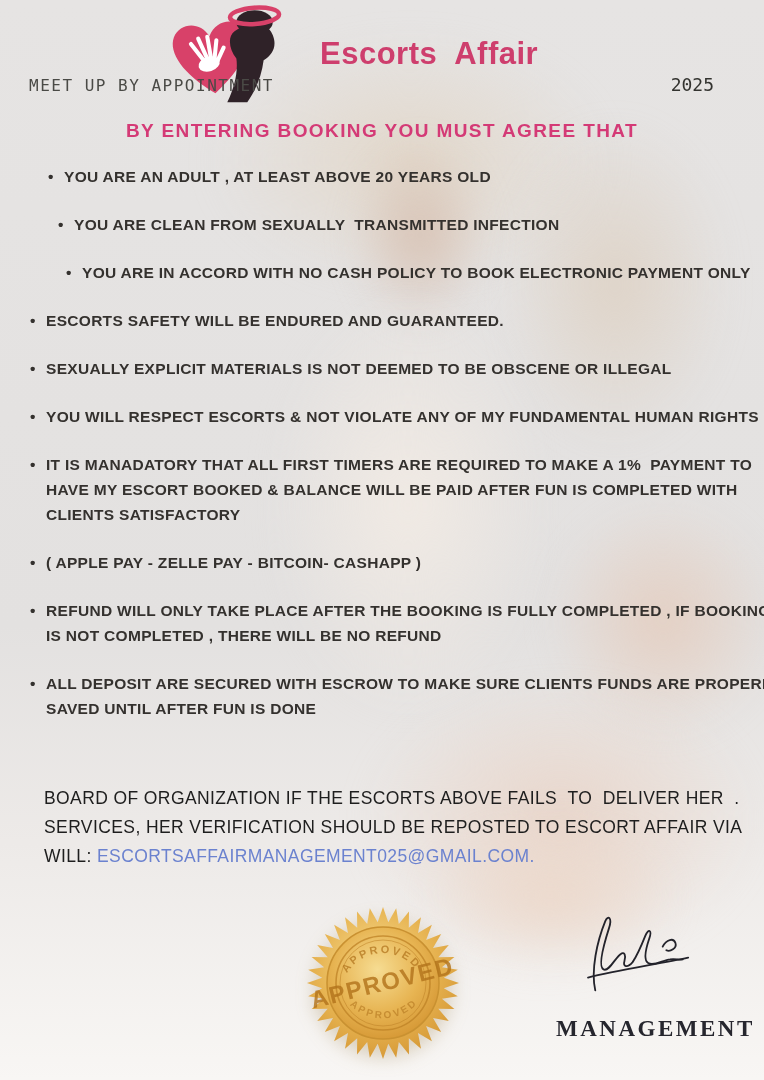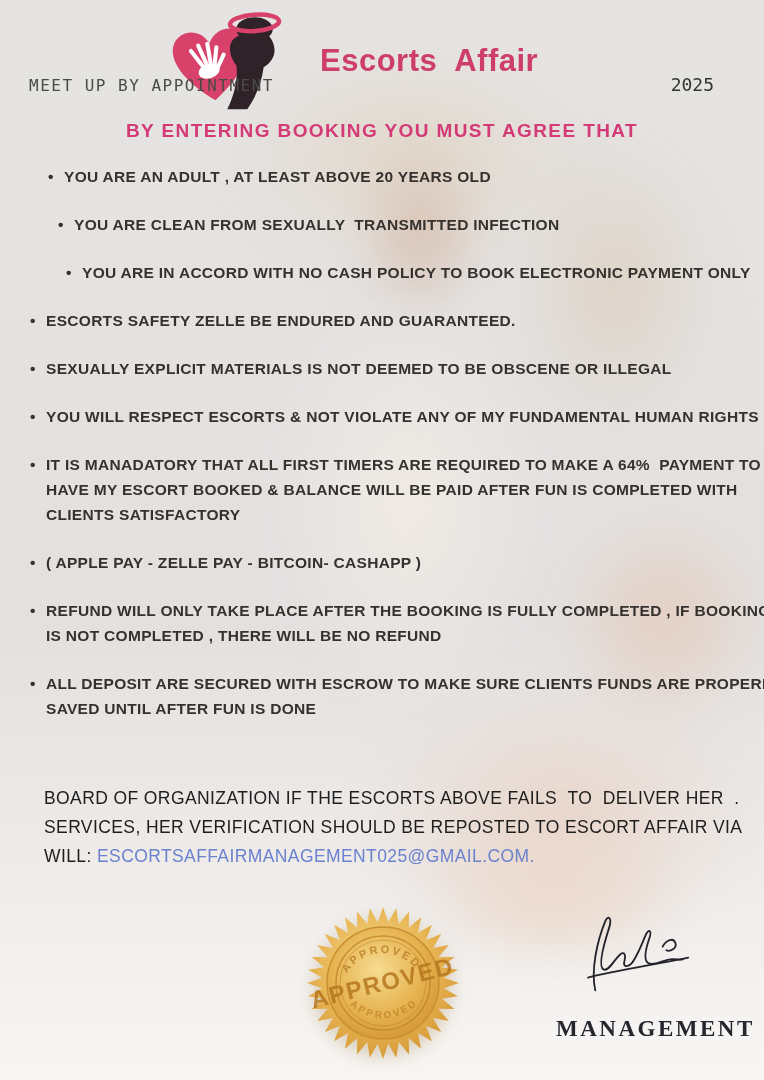--- a/index.html
+++ b/index.html
@@ -15,21 +15,21 @@
   .blob{position:absolute;border-radius:50%;filter:blur(16px);}
   .b-hair1{left:210px;top:35px;width:400px;height:250px;background:radial-gradient(closest-side,rgba(226,215,201,.95),rgba(226,215,201,0));}
   .b-hair2{left:500px;top:120px;width:230px;height:330px;background:radial-gradient(closest-side,rgba(219,203,185,.65),rgba(219,203,185,0));}
   .b-face{left:350px;top:140px;width:140px;height:190px;background:radial-gradient(closest-side,rgba(213,188,172,.8),rgba(213,188,172,0));}
   .b-dress{left:268px;top:290px;width:280px;height:430px;background:radial-gradient(closest-side,rgba(242,235,228,.9),rgba(242,235,228,0));}
   .b-shoulder{left:548px;top:500px;width:230px;height:240px;background:radial-gradient(closest-side,rgba(228,205,191,.9),rgba(228,205,191,0));}
   .b-hip{left:360px;top:680px;width:400px;height:280px;background:radial-gradient(closest-side,rgba(232,210,197,.85),rgba(232,210,197,0));}
   .b-knee{left:420px;top:815px;width:260px;height:160px;background:radial-gradient(closest-side,rgba(236,216,202,.9),rgba(236,216,202,0));}
   .content{position:absolute;inset:0;z-index:2;}
   
-  .logo-row{position:absolute;left:160px;top:11px;display:flex;align-items:center;}
+  .logo-row{position:absolute;left:160px;top:4px;display:flex;align-items:center;}
   .brand{font-size:31px;font-weight:bold;color:#ce3e6d;letter-spacing:.5px;word-spacing:9px;margin-left:10px;}
   .tag-row{position:absolute;left:10px;right:50px;top:74px;display:flex;justify-content:space-between;align-items:baseline;}
   .tagline{font-family:"DejaVu Sans Mono",monospace;font-size:16px;letter-spacing:1.5px;color:#4a4a46;padding-left:19px;}
   .year{font-family:"DejaVu Sans Mono",monospace;font-size:18px;color:#33332f;}
   .heading{position:absolute;left:0;right:0;top:120px;text-align:center;font-size:19px;font-weight:bold;letter-spacing:1.4px;color:#d43a76;}
   
   .terms{position:absolute;left:30px;top:164px;width:712px;list-style:none;margin:0;padding:0;}
   .terms li{display:flex;margin-bottom:23px;font-size:15.5px;font-weight:bold;color:#34312e;line-height:25px;letter-spacing:.3px;}
   .terms li::before{content:"•";width:16px;flex:0 0 16px;}
   .terms li:nth-child(1){margin-left:18px;}
@@ -102,36 +102,36 @@
         <div class="line">YOU ARE CLEAN FROM SEXUALLY  TRANSMITTED INFECTION</div>
           </div>
         </li>
       <li>
           <div class="lines">
         <div class="line">YOU ARE IN ACCORD WITH NO CASH POLICY TO BOOK ELECTRONIC PAYMENT ONLY</div>
           </div>
         </li>
       <li>
           <div class="lines">
-        <div class="line">ESCORTS SAFETY ZELLE BE ENDURED AND GUARANTEED.</div>
+        <div class="line">ESCORTS SAFETY WILL BE ENDURED AND GUARANTEED.</div>
           </div>
         </li>
       <li>
           <div class="lines">
         <div class="line">SEXUALLY EXPLICIT MATERIALS IS NOT DEEMED TO BE OBSCENE OR ILLEGAL</div>
           </div>
         </li>
       <li>
           <div class="lines">
         <div class="line">YOU WILL RESPECT ESCORTS &amp; NOT VIOLATE ANY OF MY FUNDAMENTAL HUMAN RIGHTS</div>
           </div>
         </li>
       <li>
           <div class="lines">
-        <div class="line">IT IS MANADATORY THAT ALL FIRST TIMERS ARE REQUIRED TO MAKE A 64%  PAYMENT TO</div>
+        <div class="line">IT IS MANADATORY THAT ALL FIRST TIMERS ARE REQUIRED TO MAKE A 1%  PAYMENT TO</div>
         <div class="line">HAVE MY ESCORT BOOKED &amp; BALANCE WILL BE PAID AFTER FUN IS COMPLETED WITH</div>
         <div class="line">CLIENTS SATISFACTORY</div>
           </div>
         </li>
       <li>
           <div class="lines">
         <div class="line">( APPLE PAY - ZELLE PAY - BITCOIN- CASHAPP )</div>
           </div>
         </li>
       <li>

